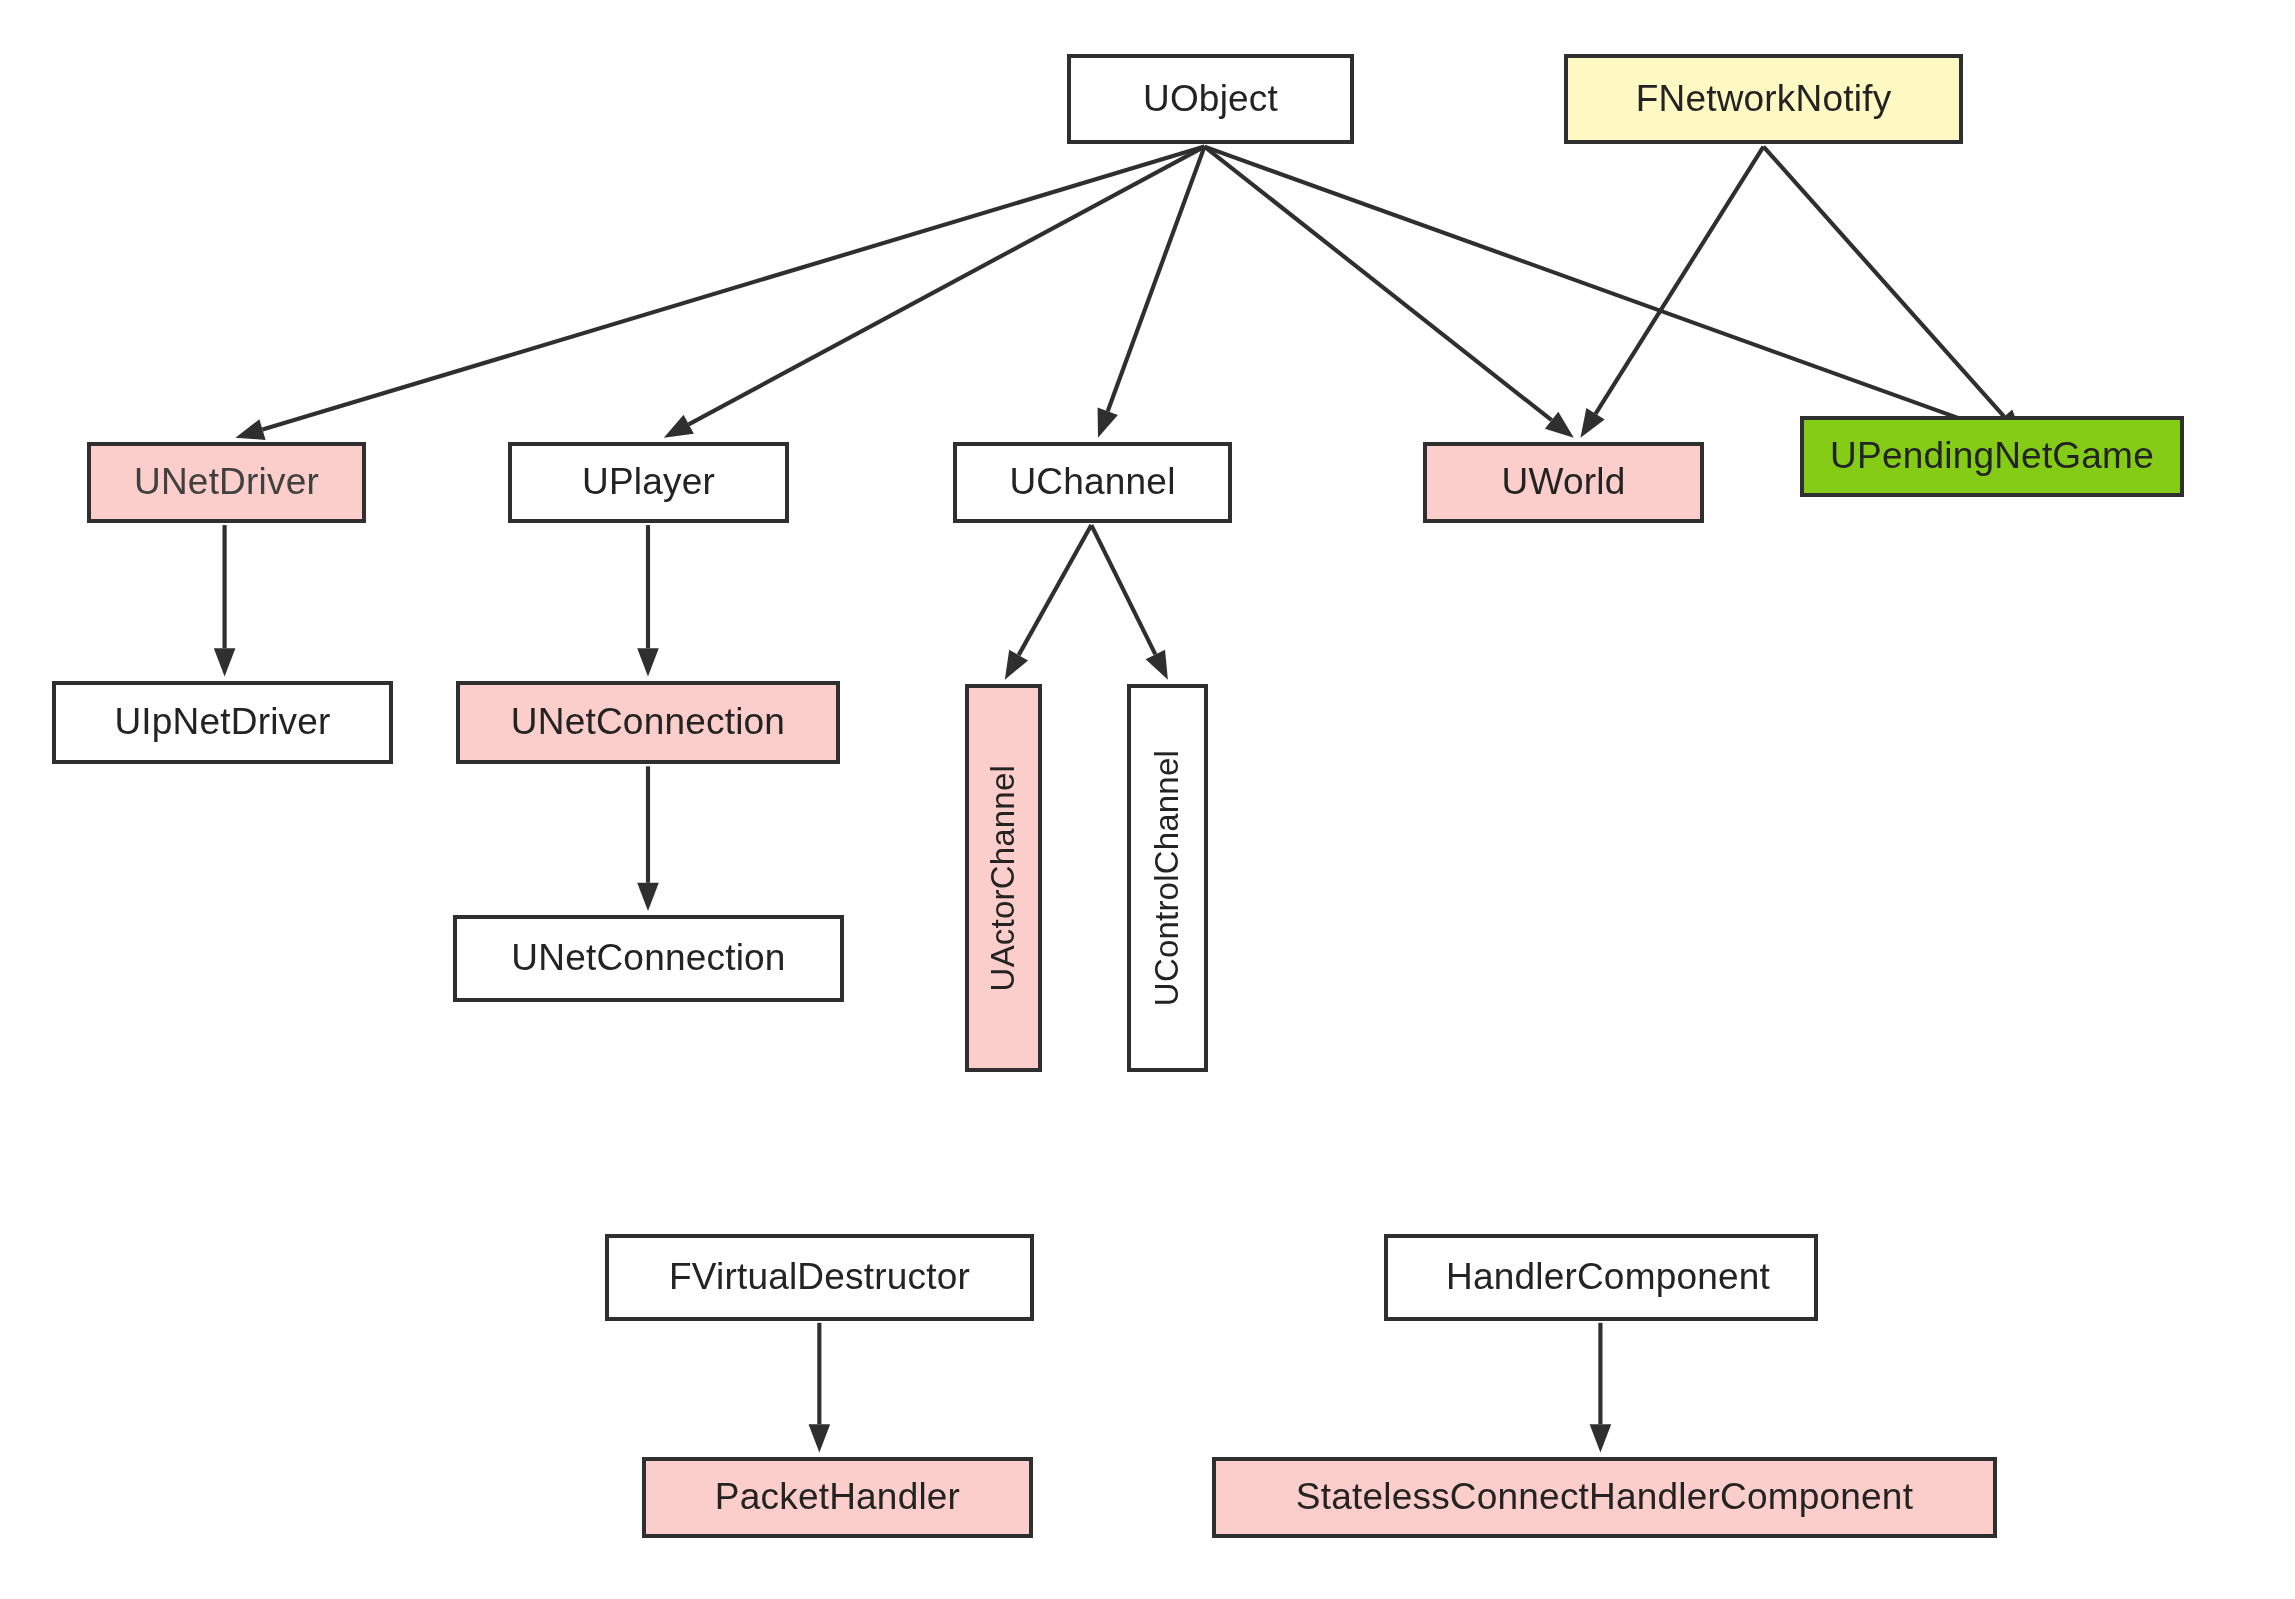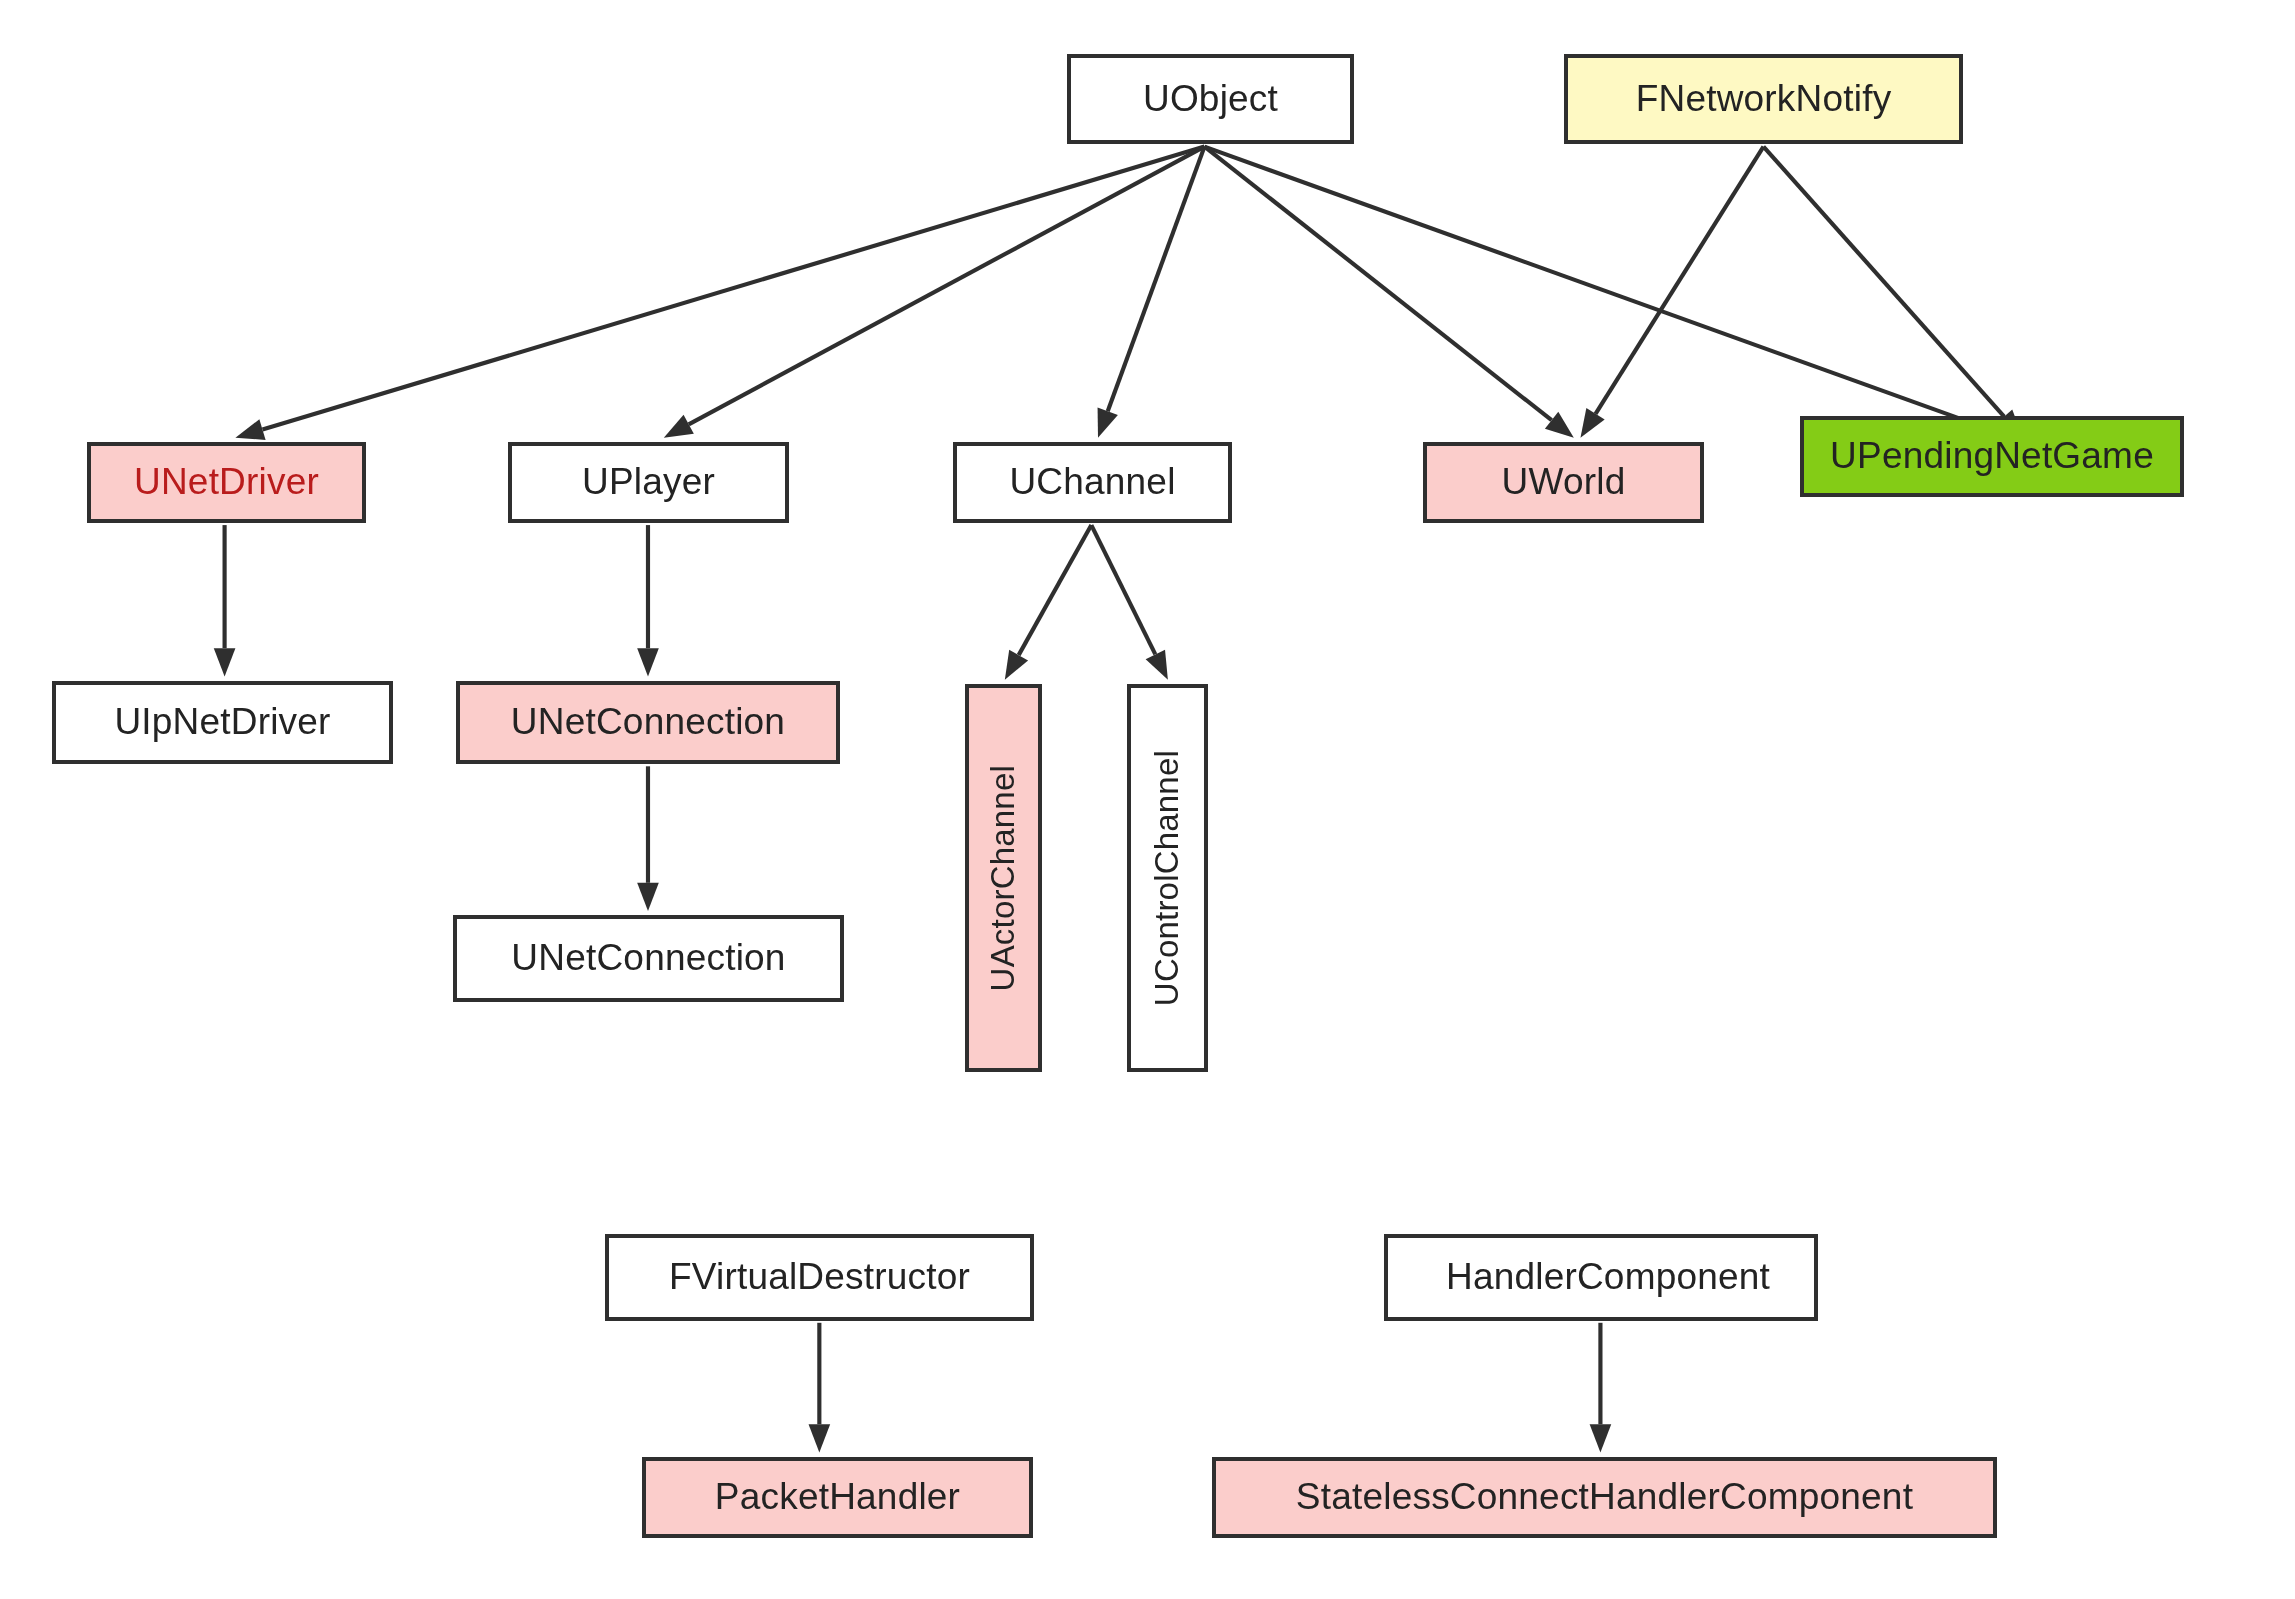--- a/index.html
+++ b/index.html
@@ -120,21 +120,21 @@
     </svg>
 
   <div id="node-layer">
       <div class="node" style="left: 1067px; top: 54px; width: 287px; height: 90px; background: rgb(255, 255, 255); border-color: rgb(47, 47, 47);">
         <span class="node-label" style="color: rgb(35, 35, 35);">UObject</span>
       </div>
       <div class="node" style="left: 1564px; top: 54px; width: 399px; height: 90px; background: #fef9c3; border-color: rgb(47, 47, 47);">
         <span class="node-label" style="color: rgb(35, 35, 35);">FNetworkNotify</span>
       </div>
       <div class="node pink" style="left: 87px; top: 442px; width: 279px; height: 81px; background: rgb(251, 205, 203); border-color: rgb(47, 47, 47);">
-        <span class="node-label" style="color: #b91c1c;">UNetDriver</span>
+        <span class="node-label" style="color: #404040;">UNetDriver</span>
       </div>
       <div class="node" style="left: 508px; top: 442px; width: 281px; height: 81px; background: rgb(255, 255, 255); border-color: rgb(47, 47, 47);">
         <span class="node-label" style="color: rgb(35, 35, 35);">UPlayer</span>
       </div>
       <div class="node" style="left: 953px; top: 442px; width: 279px; height: 81px; background: rgb(255, 255, 255); border-color: rgb(47, 47, 47);">
         <span class="node-label" style="color: rgb(35, 35, 35);">UChannel</span>
       </div>
       <div class="node pink" style="left: 1423px; top: 442px; width: 281px; height: 81px; background: rgb(251, 205, 203); border-color: rgb(47, 47, 47);">
         <span class="node-label" style="color: rgb(35, 35, 35);">UWorld</span>
       </div>

